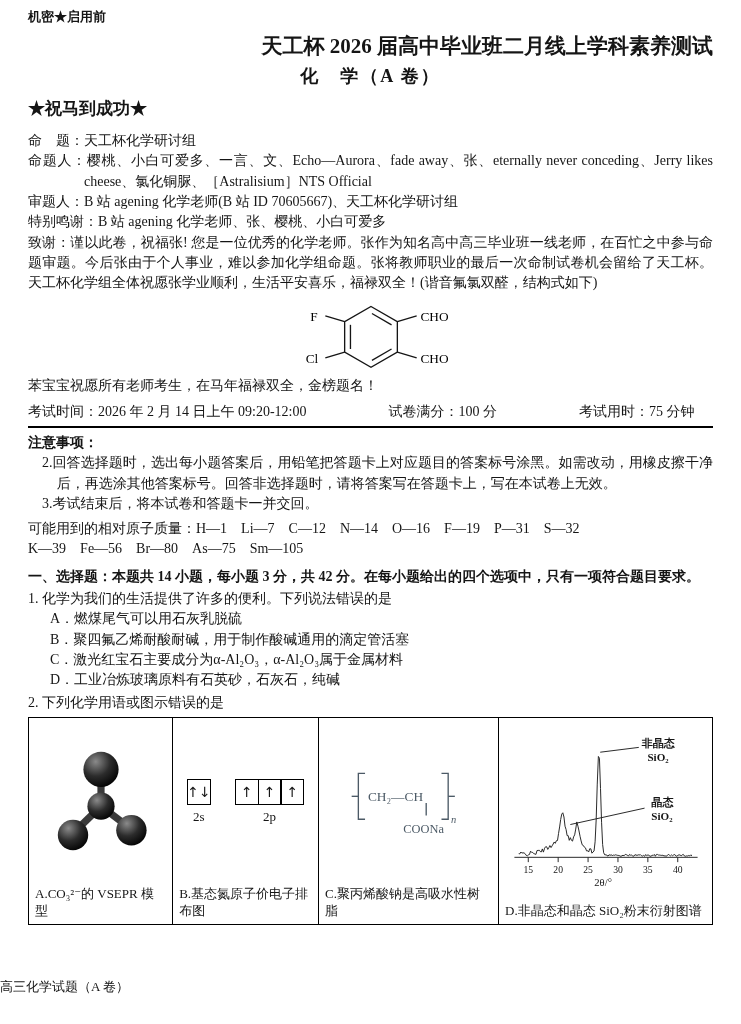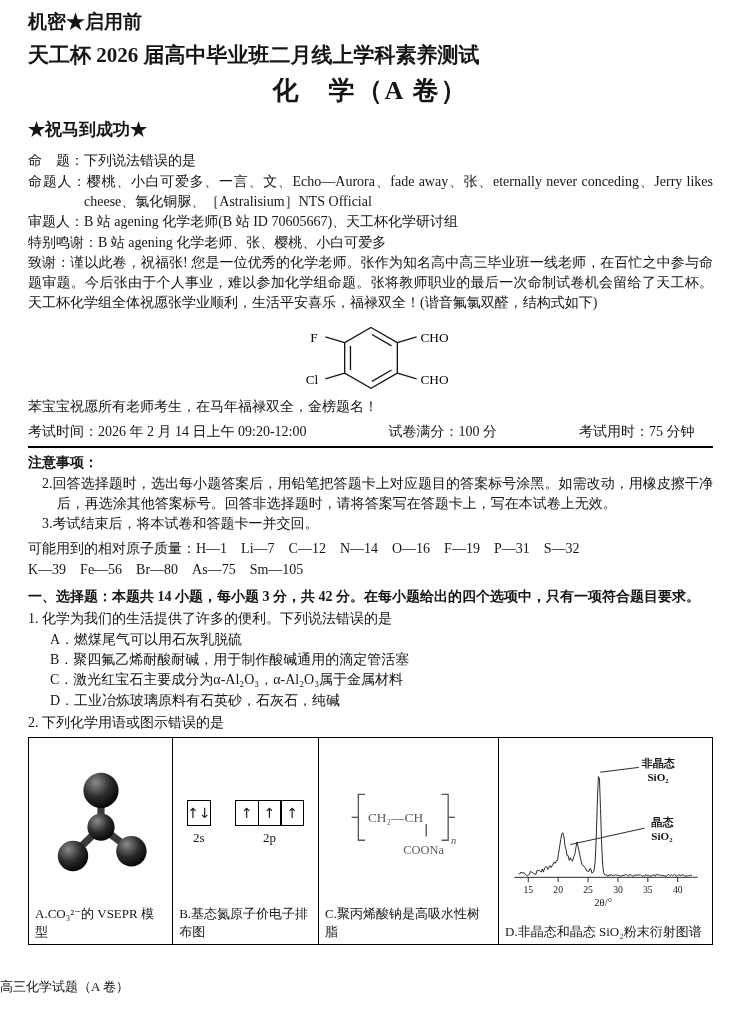--- a/index.html
+++ b/index.html
@@ -2,23 +2,23 @@
 <html><head>
 <meta charset="utf-8">
 <style>
   * { margin:0; padding:0; box-sizing:border-box; }
   html,body { background:#ffffff; }
   .page {
     width:741px; height:1024px; margin:0 auto; background:#fff; position:relative;
     padding:8px 28px 0 28px; overflow:hidden; color:#151515;
     font-family:"Liberation Serif","DejaVu Serif",serif; font-size:14px; line-height:1.45;
   }
-  .classified { font-size:19px; font-weight:bold; }
-  .title1 { text-align:left; font-size:21px; font-weight:bold; margin-top:4px; }
-  .title2 { text-align:center; font-size:26px; font-weight:bold; margin-top:2px; letter-spacing:2px; }
+  .classified { font-size:13px; font-weight:bold; }
+  .title1 { text-align:right; font-size:21px; font-weight:bold; margin-top:4px; }
+  .title2 { text-align:center; font-size:18px; font-weight:bold; margin-top:2px; letter-spacing:2px; }
   .blessing { text-align:left; font-size:17px; font-weight:bold; margin:8px 0 9px 0; }
   .meta-line { text-align:justify; }
   .meta-line.hang { padding-left:4em; text-indent:-4em; }
   .molecule-row { display:flex; justify-content:center; margin:3px 0 1px 0; }
   .wish { margin-top:2px; }
   .exam-info { display:flex; gap:82px; margin:5px 0 4px 0; }
   .divider { border-top:2.5px solid #000; margin:3px 0 5px 0; }
   .notes-title { font-weight:bold; }
   .note-item { margin-left:14px; padding-left:1.05em; text-indent:-1.05em; text-align:justify; }
   .masses { margin-top:5px; white-space:pre-wrap; }
@@ -46,21 +46,21 @@
 <body>
 
 <div class="page">
 
   <div class="classified">机密★启用前</div>
   <div class="title1">天工杯 2026 届高中毕业班二月线上学科素养测试</div>
   <div class="title2">化　学（A 卷）</div>
   <div class="blessing">★祝马到成功★</div>
 
   <div>
-    <div class="meta-line">命　题：下列说法错误的是</div>
+    <div class="meta-line">命　题：天工杯化学研讨组</div>
     <div class="meta-line hang">命题人：樱桃、小白可爱多、一言、文、Echo—Aurora、fade away、张、eternally never conceding、Jerry likes cheese、氯化铜脲、［Astralisium］NTS Official</div>
     <div class="meta-line">审题人：B 站 agening 化学老师(B 站 ID 70605667)、天工杯化学研讨组</div>
     <div class="meta-line">特别鸣谢：B 站 agening 化学老师、张、樱桃、小白可爱多</div>
     <div class="meta-line">致谢：谨以此卷，祝福张! 您是一位优秀的化学老师。张作为知名高中高三毕业班一线老师，在百忙之中参与命题审题。今后张由于个人事业，难以参加化学组命题。张将教师职业的最后一次命制试卷机会留给了天工杯。天工杯化学组全体祝愿张学业顺利，生活平安喜乐，福禄双全！(谐音氟氯双醛，结构式如下)</div>
   </div>
 
   <div class="molecule-row">
     <svg width="260" height="78" viewBox="0 0 260 82">
       <g stroke="#151515" stroke-width="1.4" fill="none">
 

